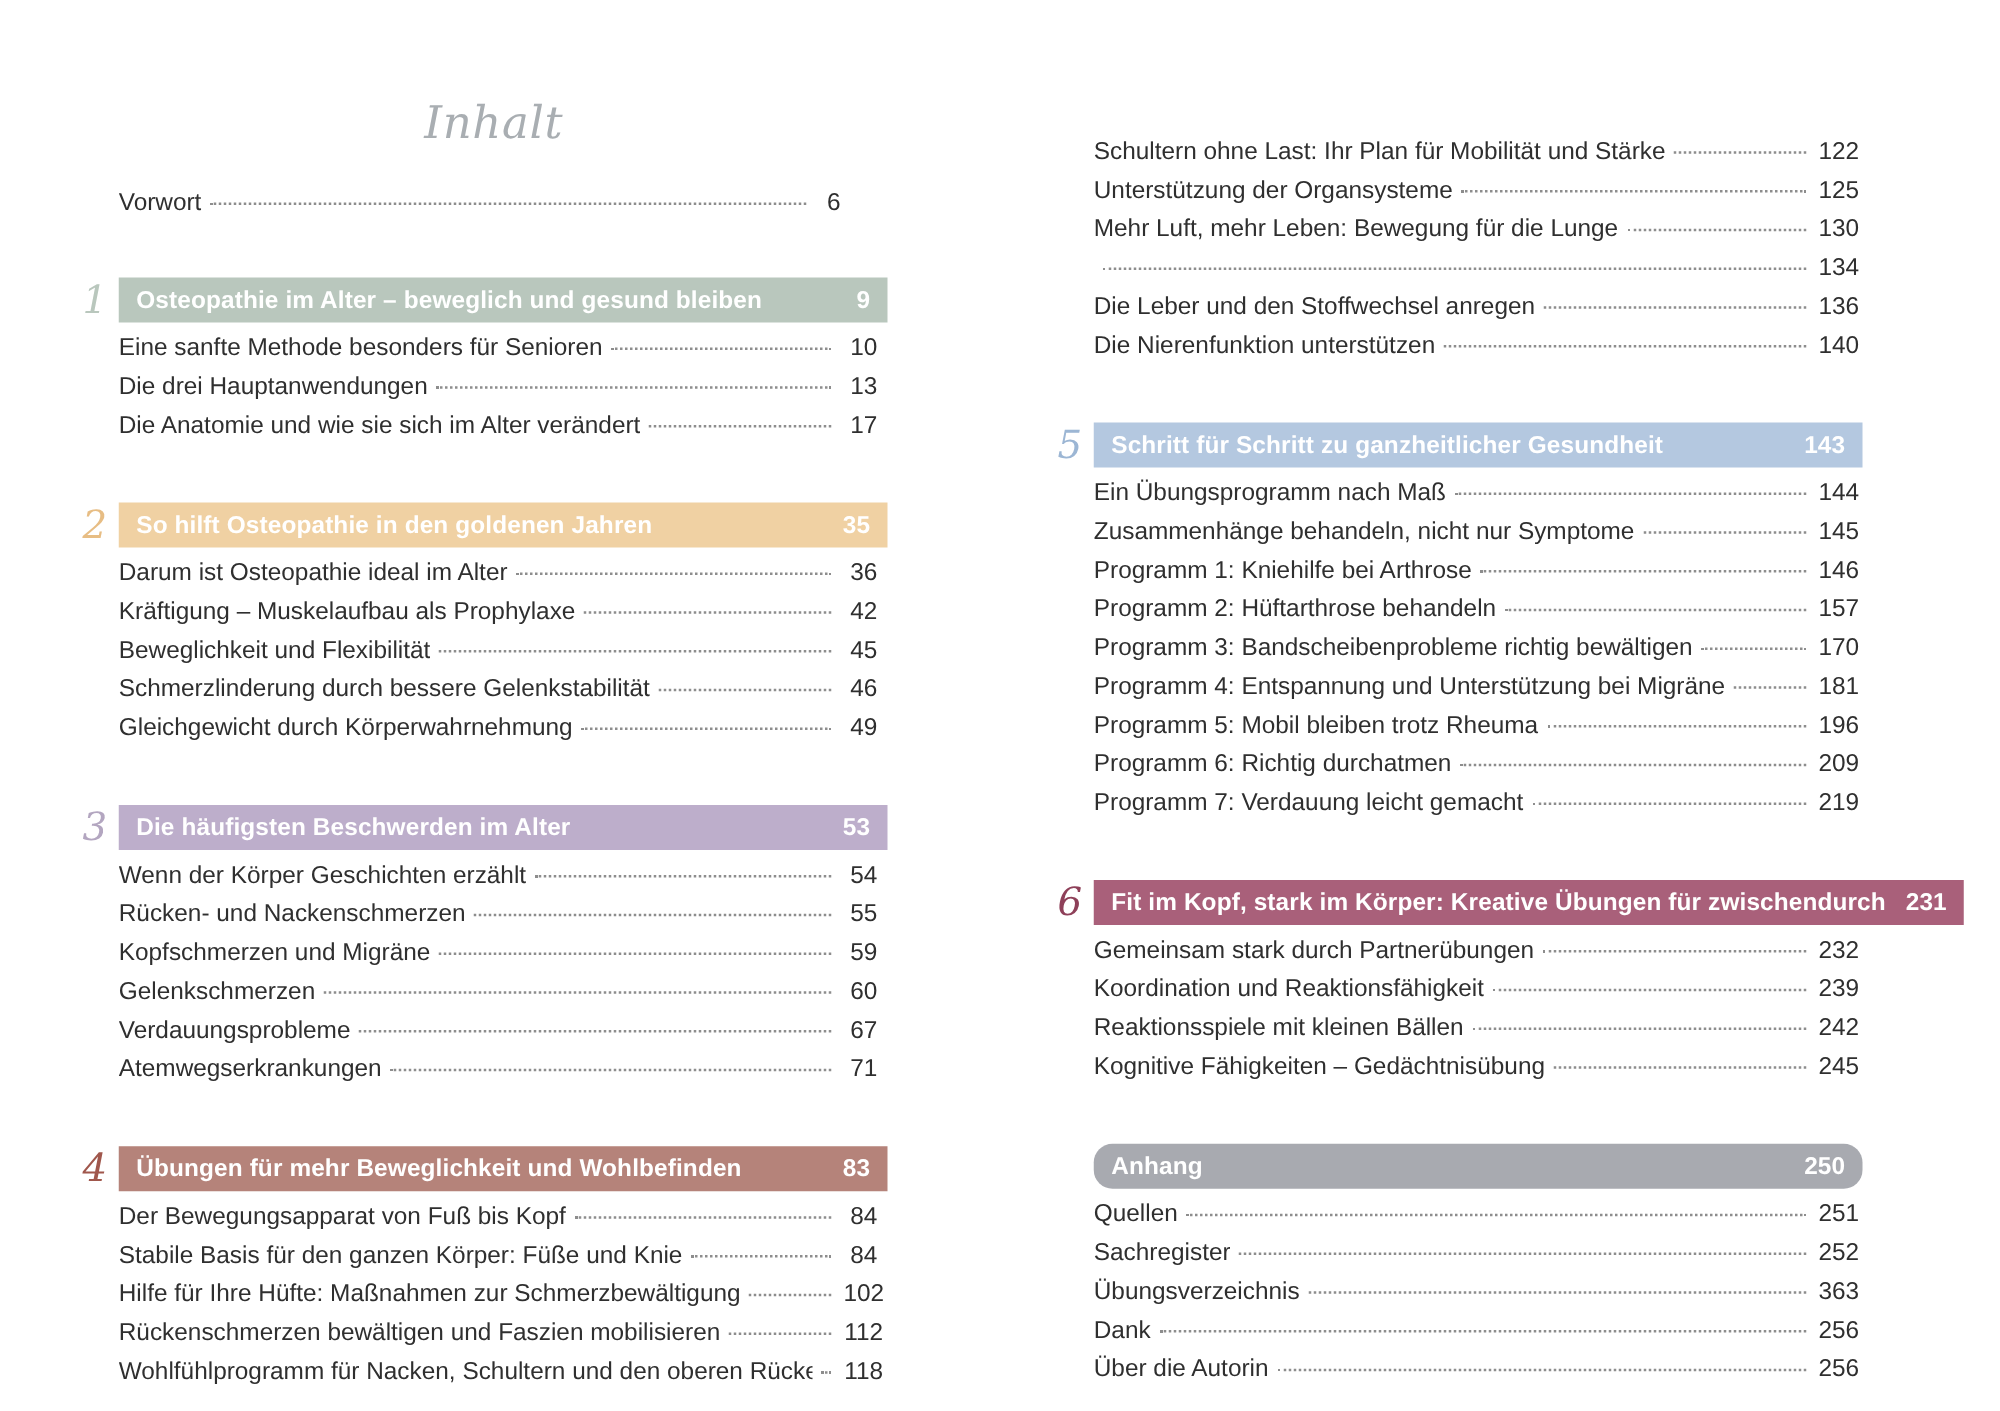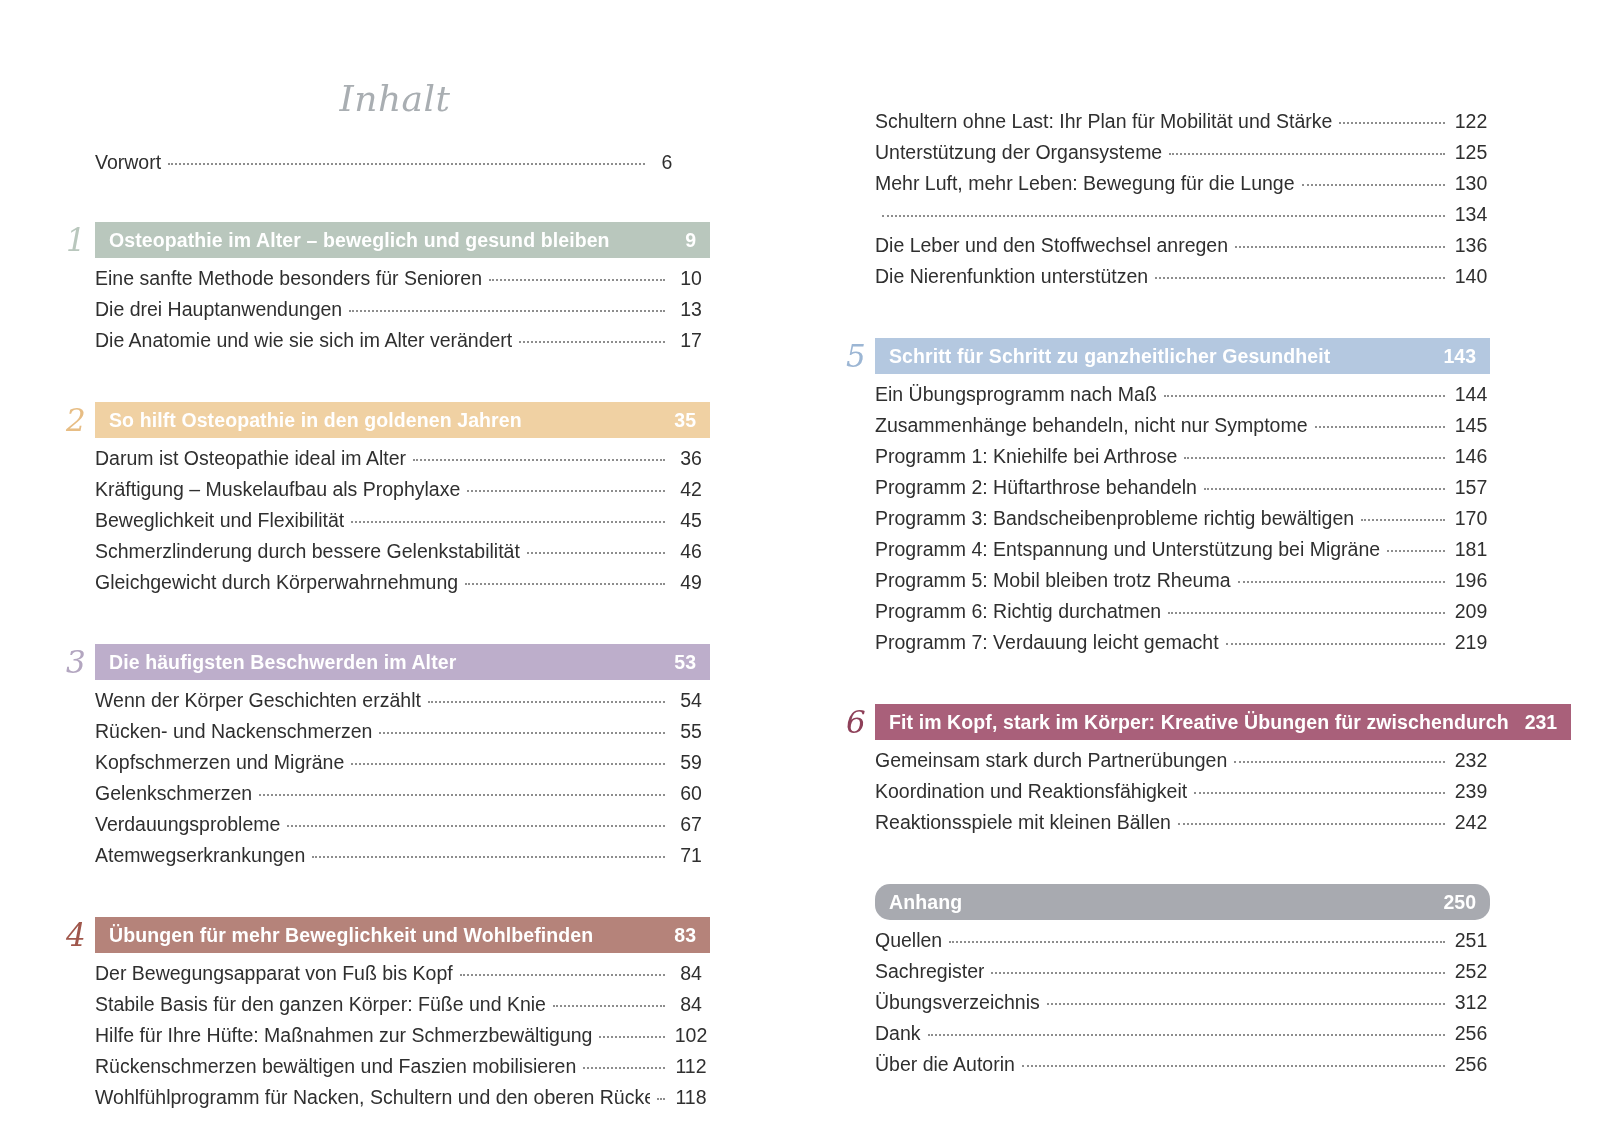--- a/index.html
+++ b/index.html
@@ -406,20 +406,25 @@
             <div class="entry">
               <span class="e-label">Koordination und Reaktionsfähigkeit</span>
               <span class="e-dots"></span>
               <span class="e-page">239</span>
             </div>
             <div class="entry">
               <span class="e-label">Reaktionsspiele mit kleinen Bällen</span>
               <span class="e-dots"></span>
               <span class="e-page">242</span>
             </div>
+            <div class="entry">
+              <span class="e-label">Kognitive Fähigkeiten – Gedächtnisübung</span>
+              <span class="e-dots"></span>
+              <span class="e-page">245</span>
+            </div>
           </div>
         </div>
         <div class="chapter appendix">
           <div class="chapter-head">
             <div class="chapter-num" style="color: rgb(168, 170, 176);"></div>
             <div class="chapter-bar" style="background: rgb(168, 170, 176); border-radius: 15px;">
               <span class="c-title">Anhang</span>
               <span class="c-page">250</span>
             </div>
           </div>
@@ -430,21 +435,21 @@
               <span class="e-page">251</span>
             </div>
             <div class="entry">
               <span class="e-label">Sachregister</span>
               <span class="e-dots"></span>
               <span class="e-page">252</span>
             </div>
             <div class="entry">
               <span class="e-label">Übungsverzeichnis</span>
               <span class="e-dots"></span>
-              <span class="e-page">312</span>
+              <span class="e-page">363</span>
             </div>
             <div class="entry">
               <span class="e-label">Dank</span>
               <span class="e-dots"></span>
               <span class="e-page">256</span>
             </div>
             <div class="entry">
               <span class="e-label">Über die Autorin</span>
               <span class="e-dots"></span>
               <span class="e-page">256</span>

